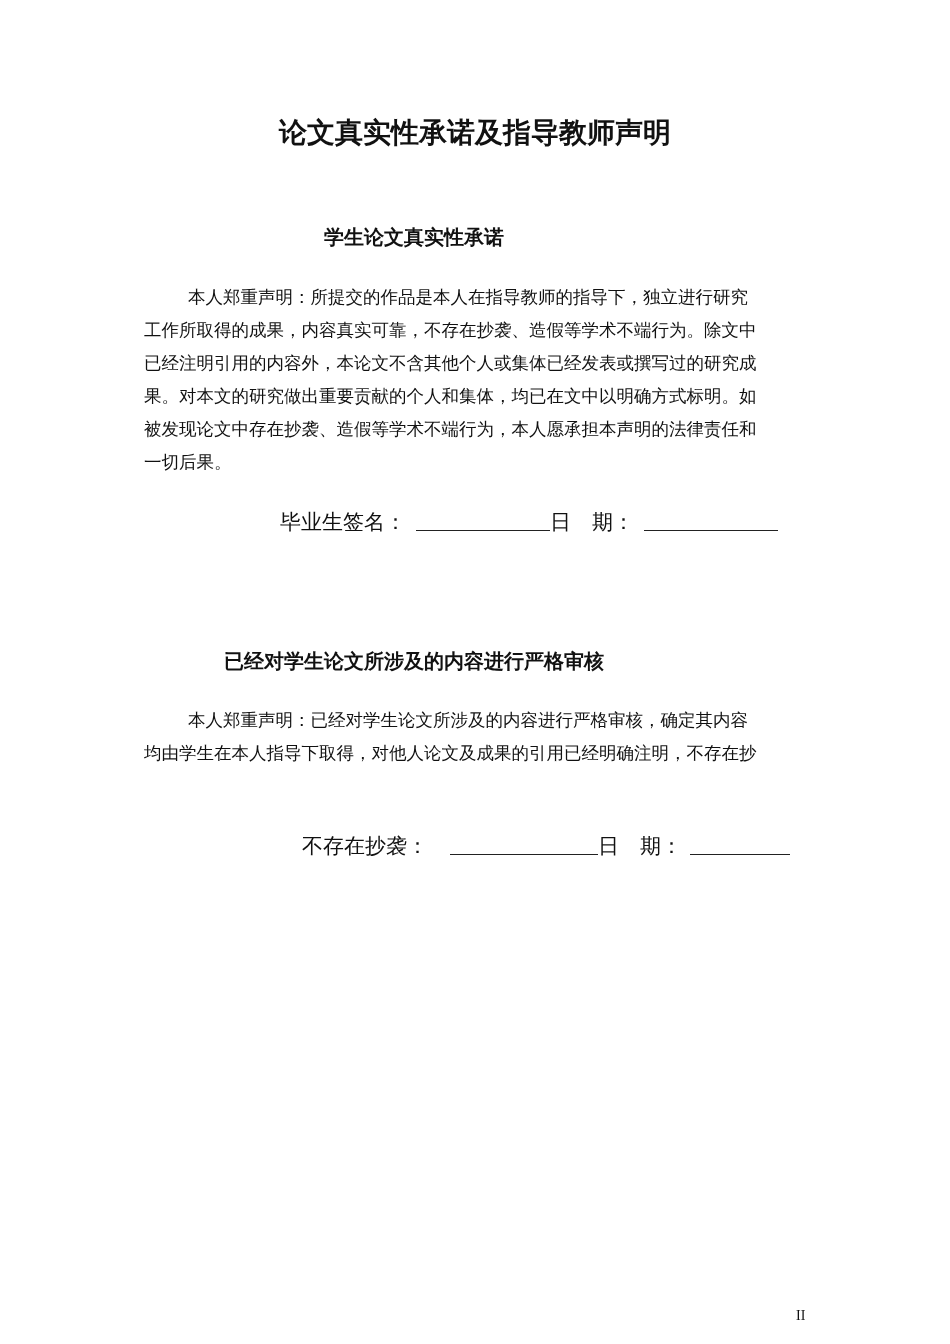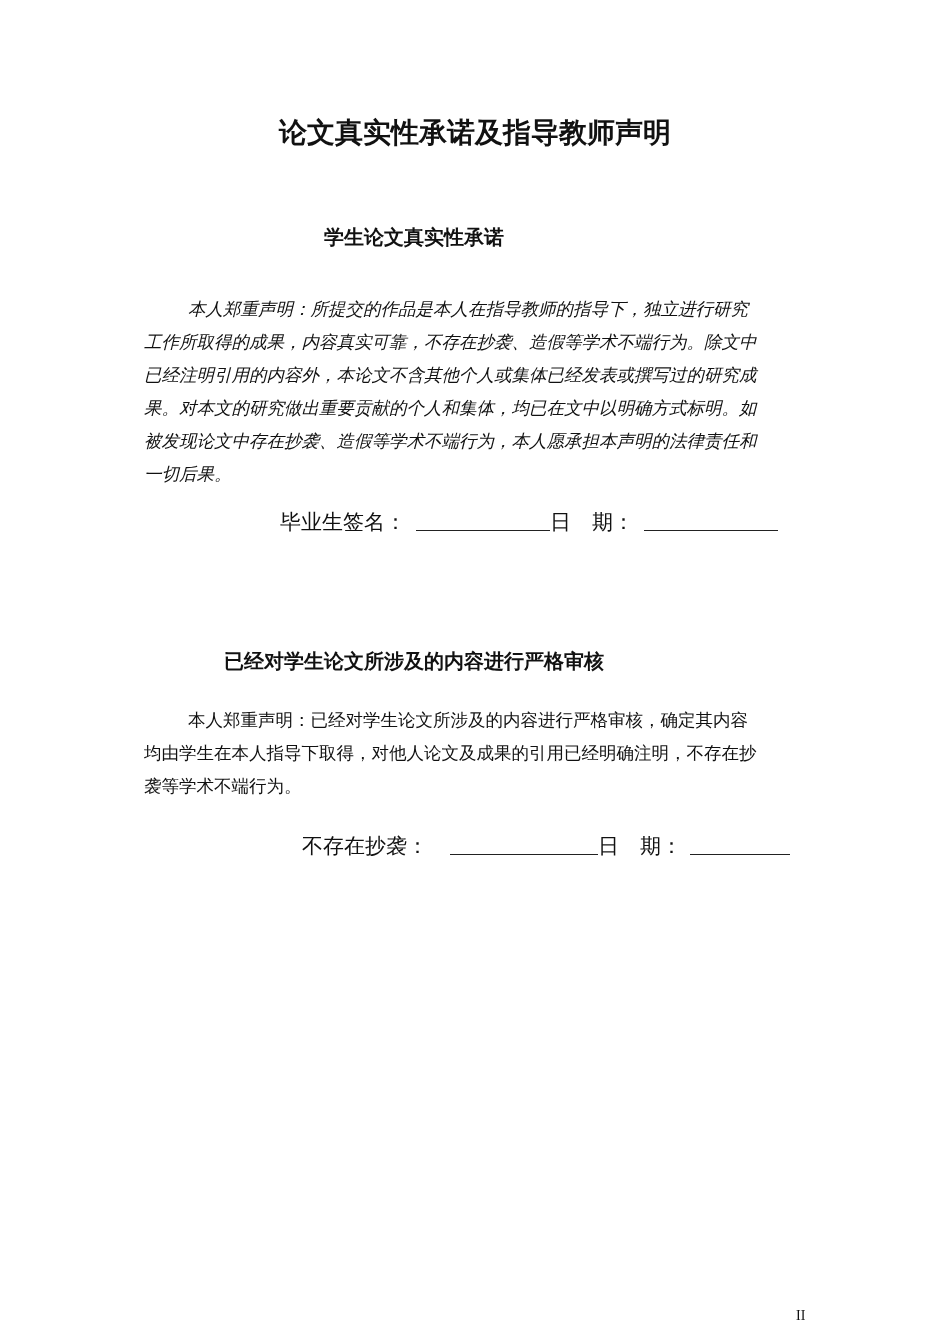--- a/index.html
+++ b/index.html
@@ -19,42 +19,41 @@
     .pagenum { position: absolute; left: 796px; top: 1260px; font-size: 14px;
                font-family: "Liberation Serif", serif; margin-top: 48px; }
   </style>
 </head>
 <body>
 
 <div class="title">论文真实性承诺及指导教师声明</div>
 
 <section>
   <div class="subtitle" style="top:224px;">学生论文真实性承诺</div>
-  <div class="para" style="top:293px;font-style:italic;">
+  <div class="para" style="top:281px;">
     <span class="line" style="padding-left:44px;">本人郑重声明：所提交的作品是本人在指导教师的指导下，独立进行研究</span>
     <span class="line">工作所取得的成果，内容真实可靠，不存在抄袭、造假等学术不端行为。除文中</span>
     <span class="line">已经注明引用的内容外，本论文不含其他个人或集体已经发表或撰写过的研究成</span>
     <span class="line">果。对本文的研究做出重要贡献的个人和集体，均已在文中以明确方式标明。如</span>
     <span class="line">被发现论文中存在抄袭、造假等学术不端行为，本人愿承担本声明的法律责任和</span>
     <span class="line">一切后果。</span>
   </div>
   <div class="sigrow" style="left:280px; top:508px;">
     <span>毕业生签名：</span>
     <span class="blank" style="width:134px; margin-left:10px;"></span>
     <span>日　期：</span>
     <span class="blank" style="width:134px; margin-left:10px;"></span>
   </div>
 </section>
 
 <section>
   <div class="subtitle" style="top:648px;">已经对学生论文所涉及的内容进行严格审核</div>
   <div class="para" style="top:704px;">
     <span class="line" style="padding-left:44px;">本人郑重声明：已经对学生论文所涉及的内容进行严格审核，确定其内容</span>
     <span class="line">均由学生在本人指导下取得，对他人论文及成果的引用已经明确注明，不存在抄</span>
-    <span class="line">袭等学术不端行为。</span>
   </div>
   <div class="sigrow" style="left:302px; top:832px;">
     <span>不存在抄袭：</span>
     <span class="blank" style="width:148px; margin-left:22px;"></span>
     <span>日　期：</span>
     <span class="blank" style="width:100px; margin-left:8px;"></span>
   </div>
 </section>
 
 <div class="pagenum">II</div>

